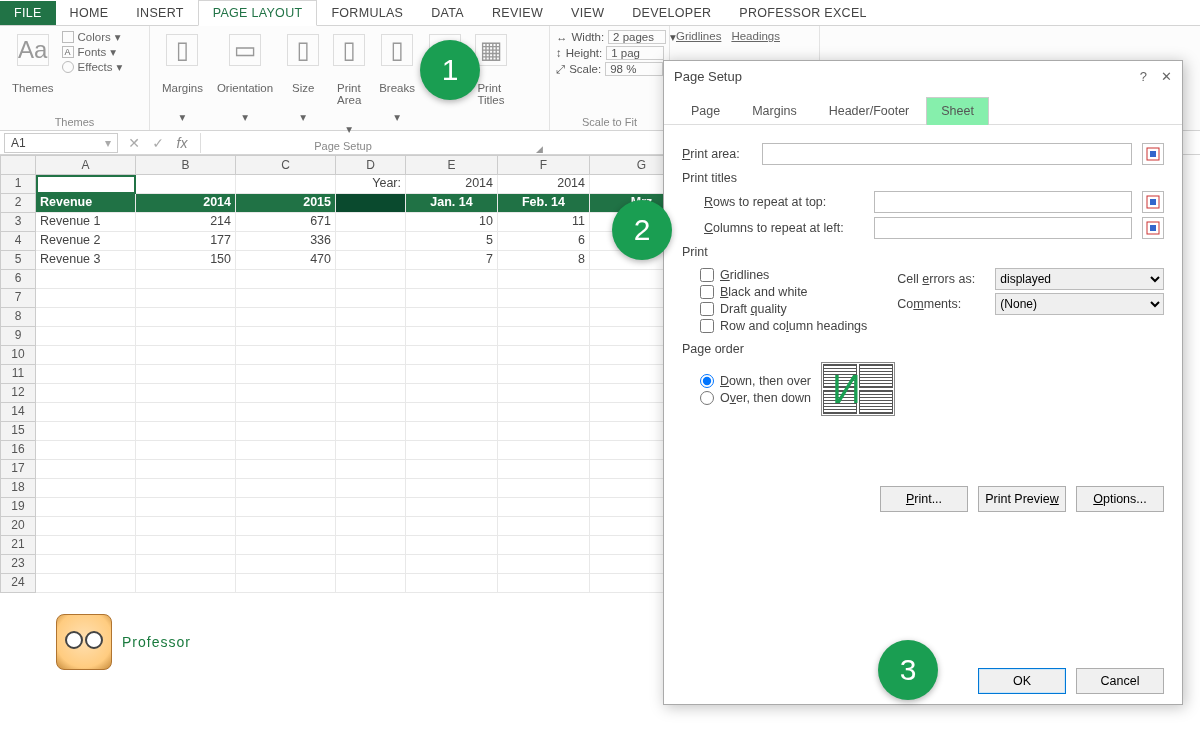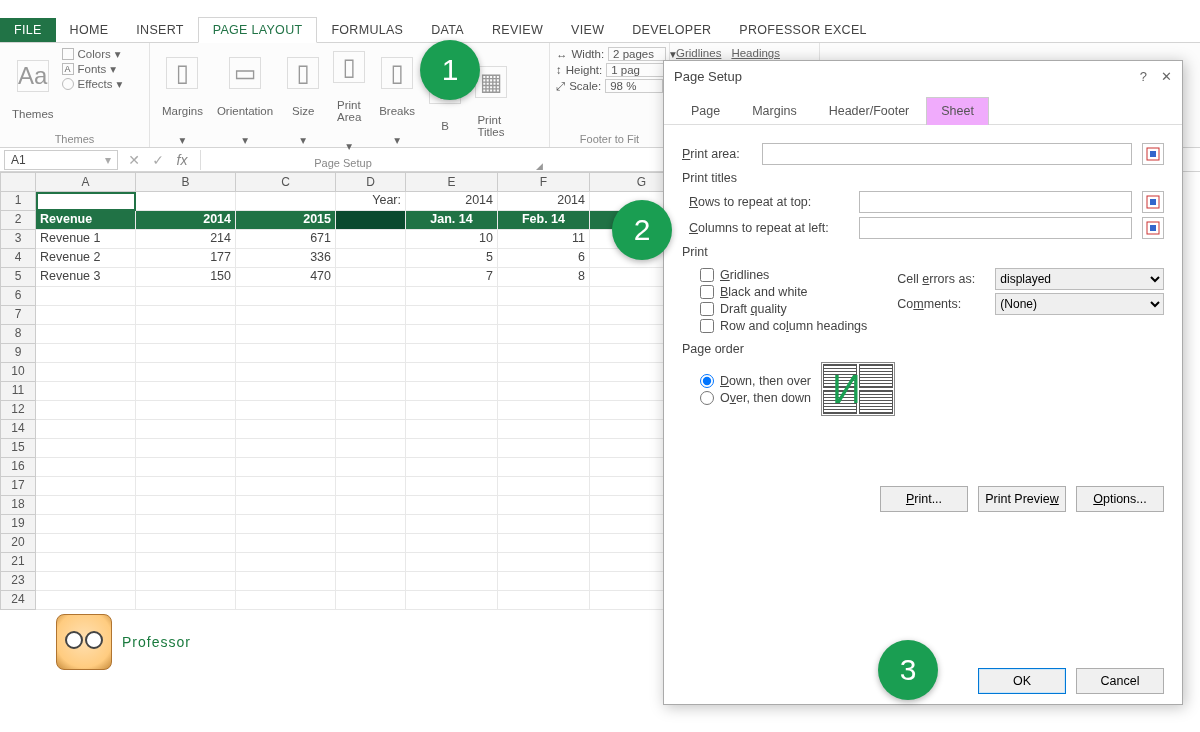--- a/index.html
+++ b/index.html
@@ -1,29 +1,29 @@
 <!DOCTYPE html>
 <html><head>
 <meta charset="utf-8">
 <style>
 * { box-sizing: border-box; margin: 0; padding: 0; font-family: "Segoe UI", Tahoma, sans-serif; }
 body { width: 1200px; height: 732px; background: #fff; position: relative; overflow: hidden; font-size: 13px; color: #444; }
 
 
-.tabs { display: flex; height: 43px; border-bottom: 1px solid #d4d4d4; align-items: flex-end; }
+.tabs { display: flex; height: 26px; border-bottom: 1px solid #d4d4d4; align-items: flex-end; }
 .tab { padding: 5px 14px; font-size: 12.5px; letter-spacing: 0.3px; cursor: pointer; }
 .tab.file { background: #217346; color: #fff; }
 .tab.active { border: 1px solid #d4d4d4; border-bottom: 1px solid #fff; background: #fff; color: #217346; margin-bottom: -1px; }
 
 
 .ribbon { display: flex; height: 105px; border-bottom: 1px solid #d4d4d4; background: #fcfcfc; }
 .group { border-right: 1px solid #e3e3e3; padding: 4px 6px 0 6px; display: flex; flex-direction: column; justify-content: space-between; }
 .group-label { text-align: center; font-size: 11px; color: #888; padding-bottom: 2px; }
 .group-body { display: flex; gap: 2px; flex: 1; }
-.big-btn { display: flex; flex-direction: column; align-items: center; justify-content: center; padding: 4px 6px; font-size: 11.5px; color: #666; gap: 16px; }
+.big-btn { display: flex; flex-direction: column; align-items: center; justify-content: flex-start; padding: 4px 6px; font-size: 11.5px; color: #666; gap: 16px; }
 .big-btn .glyph { width: 32px; height: 32px; display: flex; align-items: center; justify-content: center; font-size: 24px; color: #999; border: 1px solid #ddd; }
 .small-col { display: flex; flex-direction: column; font-size: 11.5px; color: #666; gap: 1px; }
 .small-row { display: flex; align-items: center; gap: 4px; }
 .small-row .sq { width: 12px; height: 12px; border: 1px solid #bbb; }
 .scale-col { display: flex; flex-direction: column; gap: 2px; font-size: 11.5px; color: #555; }
 .scale-row { display: flex; align-items: center; gap: 4px; }
 .scale-val { border: 1px solid #ccc; padding: 0 4px; width: 58px; font-size: 11.5px; }
 .launcher { align-self: flex-end; font-size: 9px; color: #999; padding-left: 6px; }
 
 
@@ -45,29 +45,29 @@
 .hdr-green { background: #207245; color: #fff; font-weight: bold; }
 .num { text-align: right; }
 .dk { background: #0a4a2e; color: #fff; font-weight: bold; text-align: center; }
 
 
 .dialog { position: absolute; top: 60px; left: 663px; width: 520px; height: 645px; background: #fff; border: 1px solid #aaa; box-shadow: 2px 2px 14px rgba(0,0,0,.25); display: flex; flex-direction: column; }
 .dlg-title { display: flex; align-items: center; justify-content: space-between; height: 30px; padding: 0 10px; font-size: 13px; }
 .dlg-title .right { display: flex; gap: 14px; color: #666; }
 .dlg-tabs { display: flex; padding: 6px 12px 0 12px; border-bottom: 1px solid #ddd; gap: 2px; }
 .dtab { padding: 6px 14px; font-size: 12.5px; color: #555; border: 1px solid transparent; border-bottom: none; cursor: pointer; }
-.dtab.active { border-color: #ccc; background: #f0abfc; margin-bottom: -1px; }
+.dtab.active { border-color: #ccc; background: #86efac; margin-bottom: -1px; }
 .dlg-body { padding: 14px 18px; flex: 1; font-size: 12.5px; color: #444; }
 .dlg-body .lbl { margin: 6px 0; }
 .input-row { display: flex; align-items: center; gap: 10px; margin: 4px 0; }
 .input-row .t { width: 160px; }
 .input-row input { flex: 1; height: 22px; border: 1px solid #bbb; padding: 0 4px; font-size: 12px; }
 .range-btn { width: 22px; height: 22px; border: 1px solid #bbb; display: flex; align-items: center; justify-content: center; cursor: pointer; }
 .range-btn svg { width: 14px; height: 14px; }
-.indent { margin-left: 7px; }
+.indent { margin-left: 22px; }
 .section { margin-top: 8px; }
 .chkrow { display: flex; align-items: center; gap: 6px; margin: 3px 0 3px 18px; }
 .chkrow input { width: 14px; height: 14px; }
 .two-col { display: flex; gap: 30px; }
 .sel-row { display: flex; align-items: center; gap: 8px; margin: 3px 0; }
 .sel-row .t { width: 90px; }
 .sel-row select { flex: 1; height: 22px; border: 1px solid #bbb; font-size: 12px; }
 .radrow { display: flex; align-items: center; gap: 6px; margin: 3px 0 3px 18px; }
 .radrow input { width: 14px; height: 14px; }
 .order-diagram { width: 74px; height: 54px; border: 1px solid #888; margin-left: 10px; display: grid; grid-template-columns: 1fr 1fr; grid-template-rows: 1fr 1fr; position: relative; }
@@ -157,21 +157,21 @@
             <span>Height:</span>
             <span class="scale-val">1 pag</span>
           </div>
         <div class="scale-row">
             <span>⤢</span>
             <span>Scale:</span>
             <span class="scale-val">98 %</span>
           </div>
       </div>
     </div>
-    <div class="group-label">Footer to Fit</div>
+    <div class="group-label">Scale to Fit</div>
   </div>
 
   <div class="group" style="width:150px">
     <div class="group-body" style="gap:10px">
       <div class="small-col">
           <span class="u">Gridlines</span>
         </div>
       <div class="small-col">
           <span class="u">Headings</span>
         </div>

